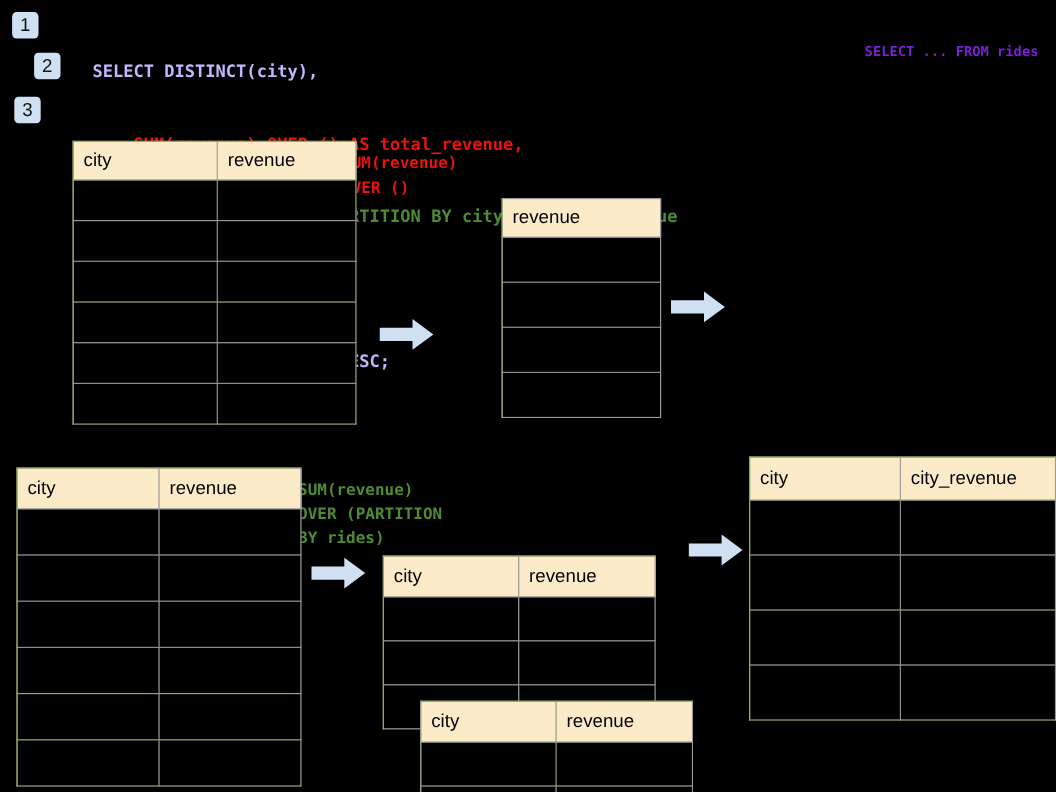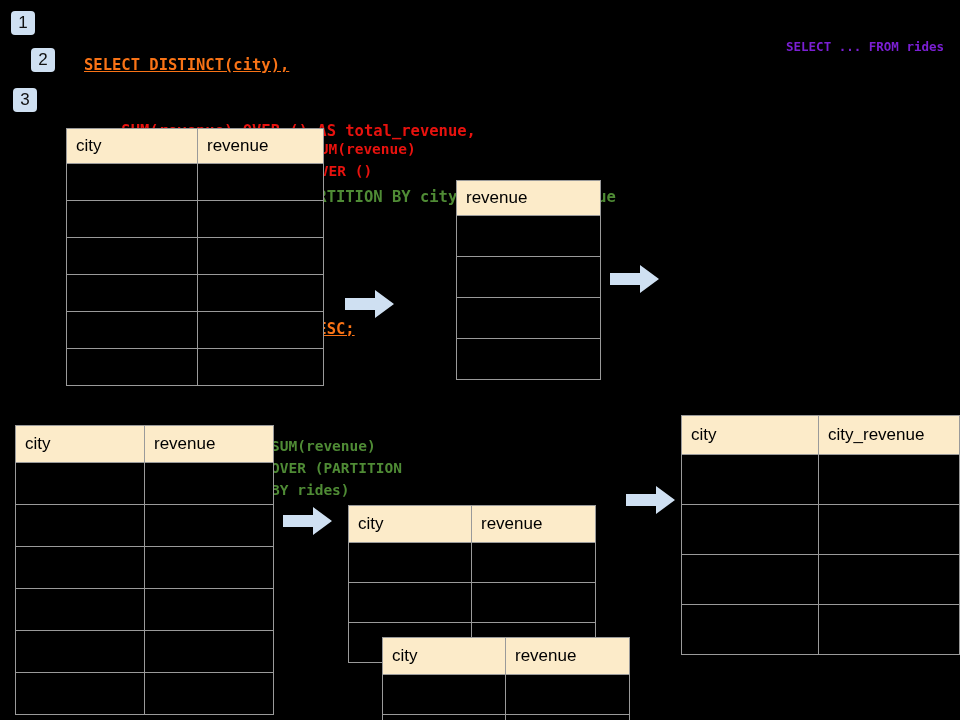--- a/index.html
+++ b/index.html
@@ -46,21 +46,21 @@
     left: 84px;
     top: 10px;
     font-family: "DejaVu Sans Mono", "Liberation Mono", monospace;
     font-size: 15.5px;
     line-height: 22px;
     font-weight: bold;
     white-space: pre;
     letter-spacing: 0px;
   }
   .sql-line { display: block; white-space: pre; }
-  .c-purple { color: #f97316; text-decoration: underline; }
+  .c-purple { color: #c4b5fd; }
   .c-red    { color: #e8120e; }
   .c-green  { color: #4f8b35; }
 
   
   .side-label {
     position: absolute;
     left: 750px;
     top: 37px;
     font-family: "DejaVu Sans Mono", "Liberation Mono", monospace;
     font-size: 12.5px;

